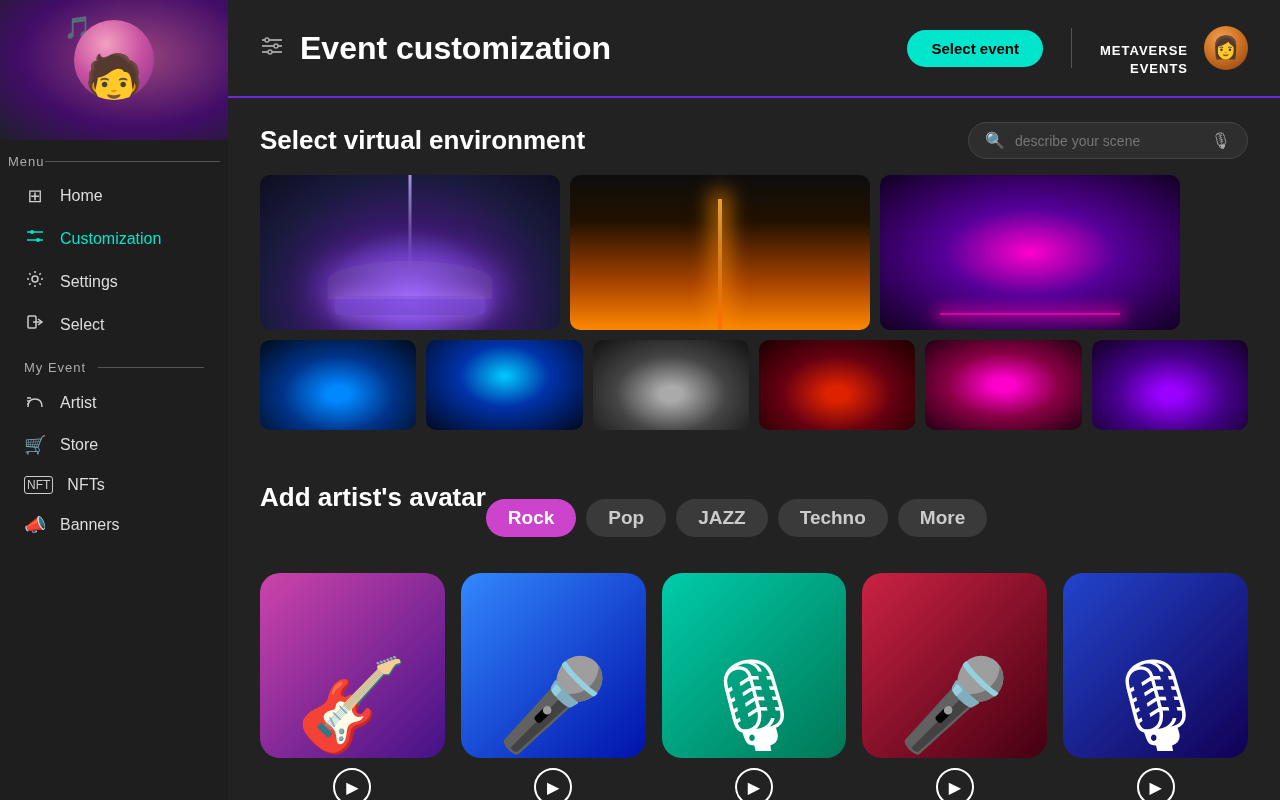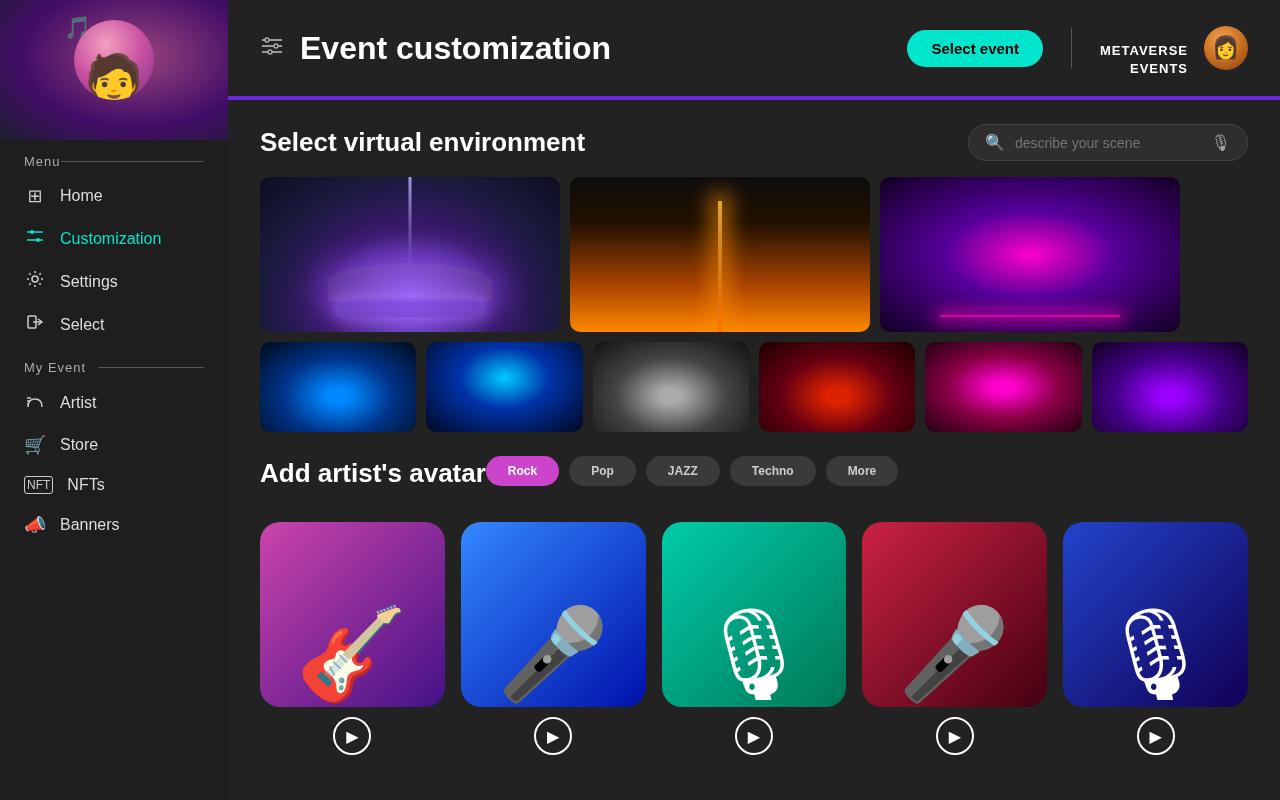--- a/index.html
+++ b/index.html
@@ -67,21 +67,21 @@
     }
     .music-icon-sidebar {
       position: absolute;
       top: 5px;
       left: 5px;
       font-size: 22px;
     }
 
     .sidebar-menu-label {
       width: 100%;
-      padding: 14px 24px 6px;
+      padding: 14px 8px 6px;
       display: flex;
       align-items: center;
     }
     .menu-text {
       font-size: 13px;
       color: #aaa;
       letter-spacing: 1px;
     }
     .menu-line {
       flex: 1;
@@ -128,21 +128,21 @@
       flex-direction: column;
       overflow-y: auto;
     }
 
     
     .header {
       display: flex;
       align-items: center;
       padding: 18px 32px;
       background: #222;
-      border-bottom: 4px solid #6d28d9;
+      border-bottom: 2px solid #6d28d9;
       gap: 16px;
     }
     .header-filter-icon {
       font-size: 20px;
       color: #aaa;
     }
     .header-title {
       font-size: 32px;
       font-weight: 700;
       color: #fff;
@@ -297,25 +297,26 @@
     .genre-tabs {
       display: flex;
       gap: 10px;
       margin-bottom: 20px;
       align-items: center;
     }
     .genre-tab {
       padding: 8px 22px;
       border-radius: 20px;
       border: none;
-      font-size: 12px;
+      font-size: 19px;
       font-weight: 600;
       cursor: pointer;
       background: #3a3a3a;
       color: #ccc;
+      margin-top: 45px;
     }
     .genre-tab.active {
       background: #cc44cc;
       color: #fff;
     }
 
     
     .avatars-grid {
       display: grid;
       grid-template-columns: repeat(5, 1fr);

